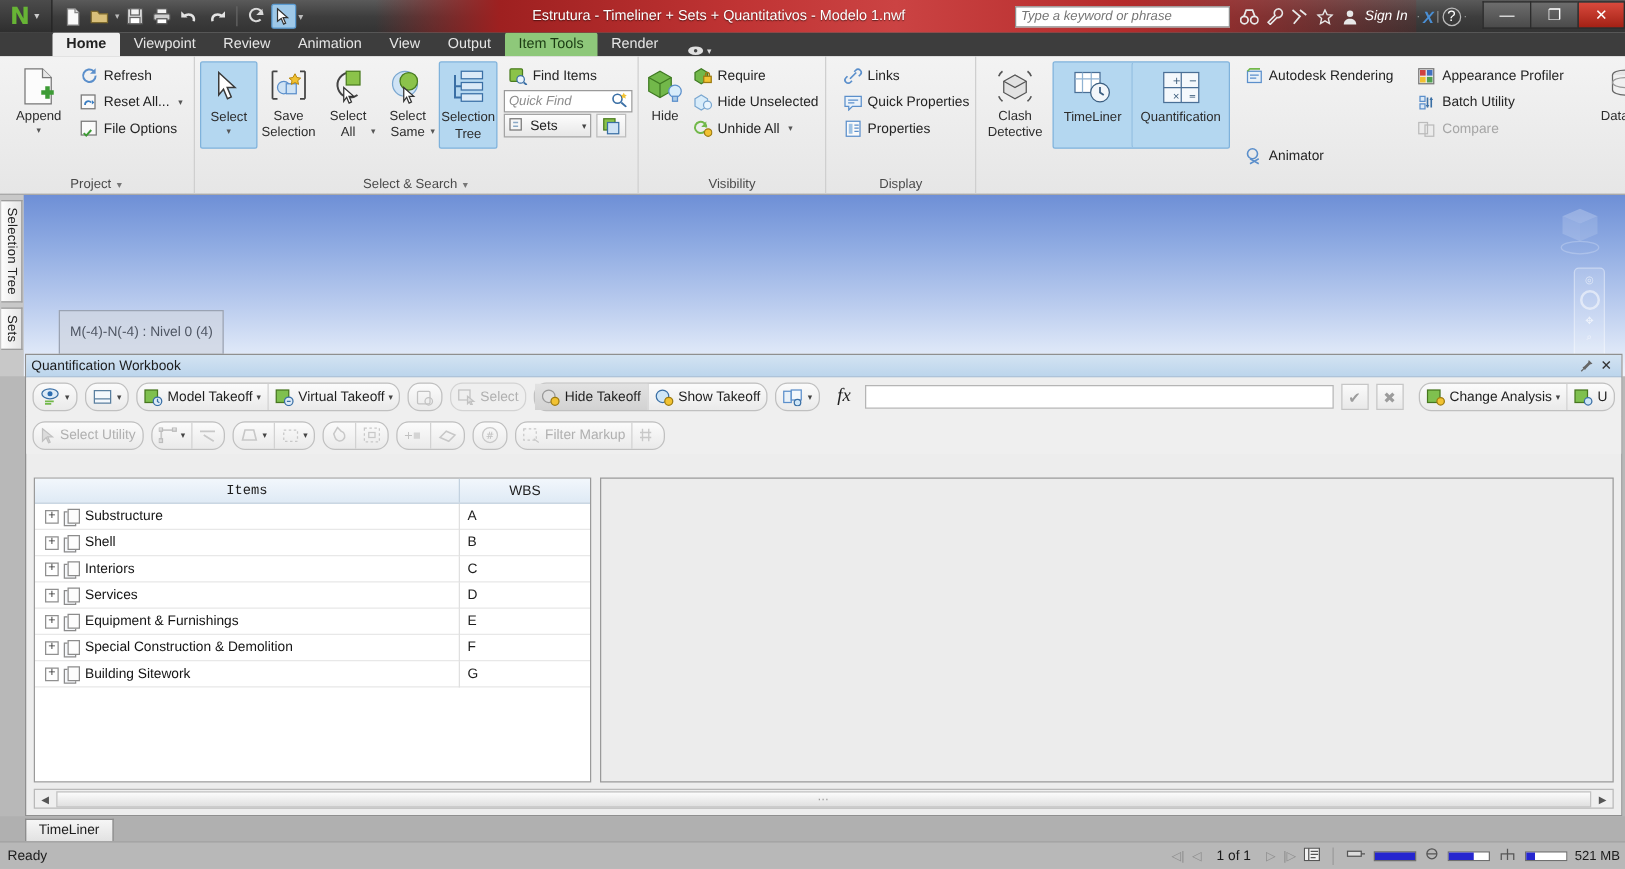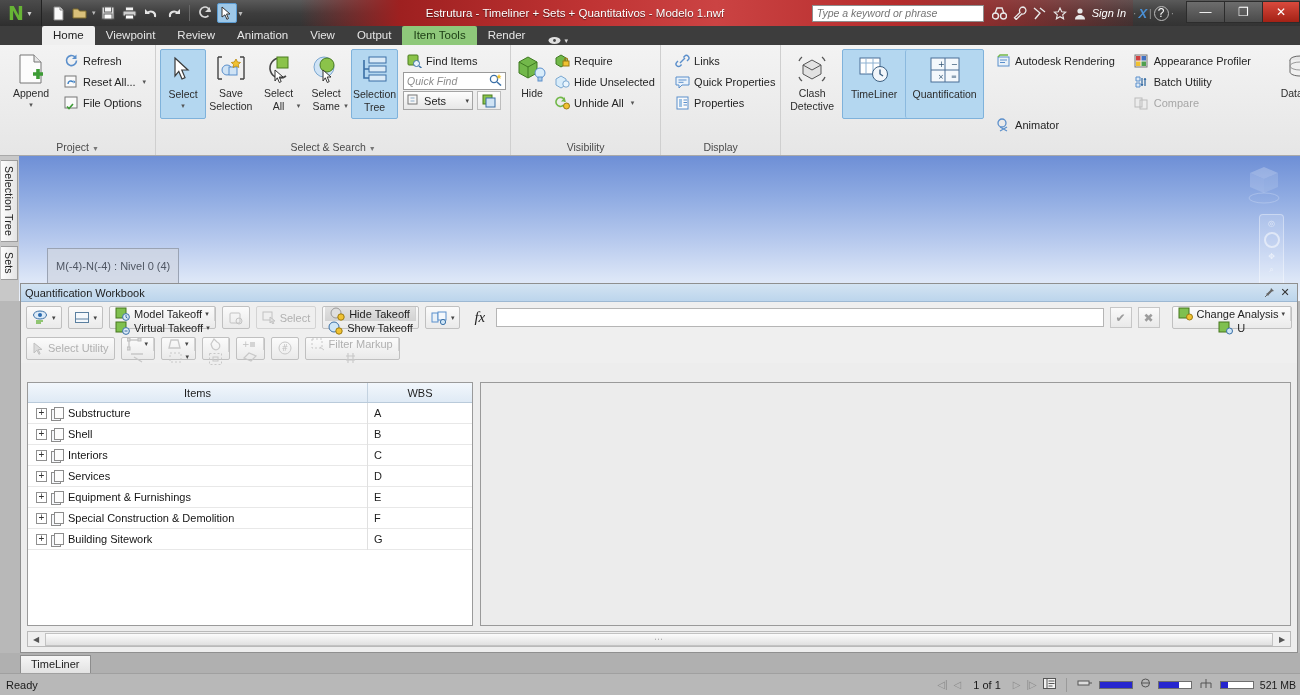--- a/index.html
+++ b/index.html
@@ -64,21 +64,21 @@
   .xchg { color: #4a8fd4; font-weight: bold; font-size: 13px; font-style: italic; }
   .help { color: #fff; font-size: 12px; border: 1px solid #bbb; border-radius: 50%; width: 15px; height: 15px; display:flex; align-items:center; justify-content:center; line-height: 1; }
   .wbtns { display: flex; height: 26px; margin-left: 10px; }
   .wbtn { width: 38px; height: 22px; margin-top: 1px; display: flex; align-items: center; justify-content: center;
           color: #fff; font-size: 12px; background: linear-gradient(to bottom,#6d6d6d,#4a4a4a); border: 1px solid #2c2c2c; border-right: 0; }
   .wbtn.close { background: linear-gradient(to bottom,#d94a3d,#a32115); border-right: 1px solid #2c2c2c; }
 
   
   .tabbar { height: 19px; background: #3d3d3d; display: flex; align-items: flex-end; padding-left: 42px; }
   .tab { padding: 2px 11px 3px; color: #e6e6e6; font-size: 11.5px; line-height: 14px; cursor: default; }
-  .tab.active { background: #efefef; color: #222; border-radius: 2px 2px 0 0; }
+  .tab.active { background: #efefef; color: #222; border-radius: 2px 2px 0 0; font-weight: bold; }
   .tab.contextual { background: #8ec87a; color: #1b3b13; border-radius: 2px 2px 0 0; }
   .tabicon { display: inline-flex; align-items: center; margin-left: 12px; color: #ddd; font-size: 10px; gap: 3px; }
 
   
   .ribbon {
     height: 111px; background: linear-gradient(to bottom,#f3f3f3,#e6e6e6);
     border-bottom: 1px solid #a9a9a9; display: flex; align-items: stretch; position: relative;
   }
   .panel { display: flex; flex-direction: column; position: relative; border-right: 1px solid #cfcfcf; }
   .panel-body { flex: 1; display: flex; align-items: flex-start; padding: 4px 4px 0 4px; gap: 2px; }
@@ -150,41 +150,41 @@
   .qwb-title {
     height: 18px; background: linear-gradient(to bottom,#d3e3f2,#bcd5ec);
     border-bottom: 1px solid #9db8d2; display: flex; align-items: center; padding: 0 4px;
     font-size: 11px; color: #1d1d1d;
   }
   .qwb-title .sp { flex: 1; }
   .qwb-title .ti { width: 16px; height: 14px; display: flex; align-items: center; justify-content: center; color: #333; font-size: 11px; }
 
   .qtoolbar { height: 31px; display: flex; align-items: center; padding: 0 5px; gap: 6px; background: #efefef; }
   .qtoolbar.row2 { height: 30px; }
-  .tgroup { display: flex; align-items: center; border: 1px solid #c0c0c0; border-radius: 2px; background: linear-gradient(to bottom,#fbfbfb,#eaeaea); height: 23px; flex-direction: column; }
+  .tgroup { display: flex; align-items: center; border: 1px solid #c0c0c0; border-radius: 10px; background: linear-gradient(to bottom,#fbfbfb,#eaeaea); height: 23px; }
   .tgroup.plain { border: 0; background: transparent; }
   .tbtn {
     height: 21px; display: flex; align-items: center; gap: 3px; padding: 0 5px; font-size: 11px;
     color: #1e1e1e; white-space: nowrap; border-right: 1px solid #d2d2d2;
   }
   .tbtn:last-child { border-right: 0; }
   .tbtn.disabled { color: #b0b0b0; }
   .tbtn.pressed { background: linear-gradient(to bottom,#e2e2e2,#d2d2d2); }
   .tcar { font-size: 7px; color: #444; }
   .fx { font-style: italic; font-family: "Liberation Serif", serif; font-size: 15px; color: #222; padding: 0 5px 0 8px; }
   .formula-input { flex: 1; height: 19px; background: #fff; border: 1px solid #b5b5b5; }
   .okbtn { width: 22px; height: 21px; border: 1px solid #c6c6c6; background: linear-gradient(to bottom,#fafafa,#e9e9e9);
            display: flex; align-items: center; justify-content: center; font-size: 12px; color: #9c9c9c; }
 
   
   .qbody { position: absolute; left: 6px; right: 6px; top: 98px; bottom: 26px; display: flex; gap: 7px; }
   .tree-pane { width: 446px; background: #fff; border: 1px solid #9a9a9a; display: flex; flex-direction: column; }
   .tree-head { display: flex; height: 20px; background: linear-gradient(to bottom,#f2f7fc,#dfeaf5); border-bottom: 1px solid #b9cada; }
   .th { font-size: 11px; color: #1d1d1d; display: flex; align-items: center; justify-content: center; }
-  .th.items { width: 340px; border-right: 1px solid #c3d2e0; }
+  .th.items { width: 340px; border-right: 1px solid #c3d2e0; font-family: Liberation Mono, monospace; }
   .th.wbs { flex: 1; }
   .tree-rows { flex: 1; overflow: hidden; }
   .trow { display: flex; height: 21px; align-items: center; border-bottom: 1px solid #e8e8e8; }
   .trow .c-items { width: 340px; display: flex; align-items: center; gap: 4px; padding-left: 8px; border-right: 1px solid #e0e0e0; height: 21px; }
   .trow .c-wbs { flex: 1; padding-left: 6px; font-size: 11px; color: #1d1d1d; }
   .expander { width: 11px; height: 11px; border: 1px solid #909090; background: #fff; display: flex; align-items: center; justify-content: center;
               font-size: 10px; line-height: 8px; color: #333; flex: 0 0 11px; }
   .docicon { width: 13px; height: 13px; position: relative; flex: 0 0 13px; }
   .docicon:before, .docicon:after {
     content: ""; position: absolute; border: 1px solid #8c8c8c; background: #f6f8fb;

